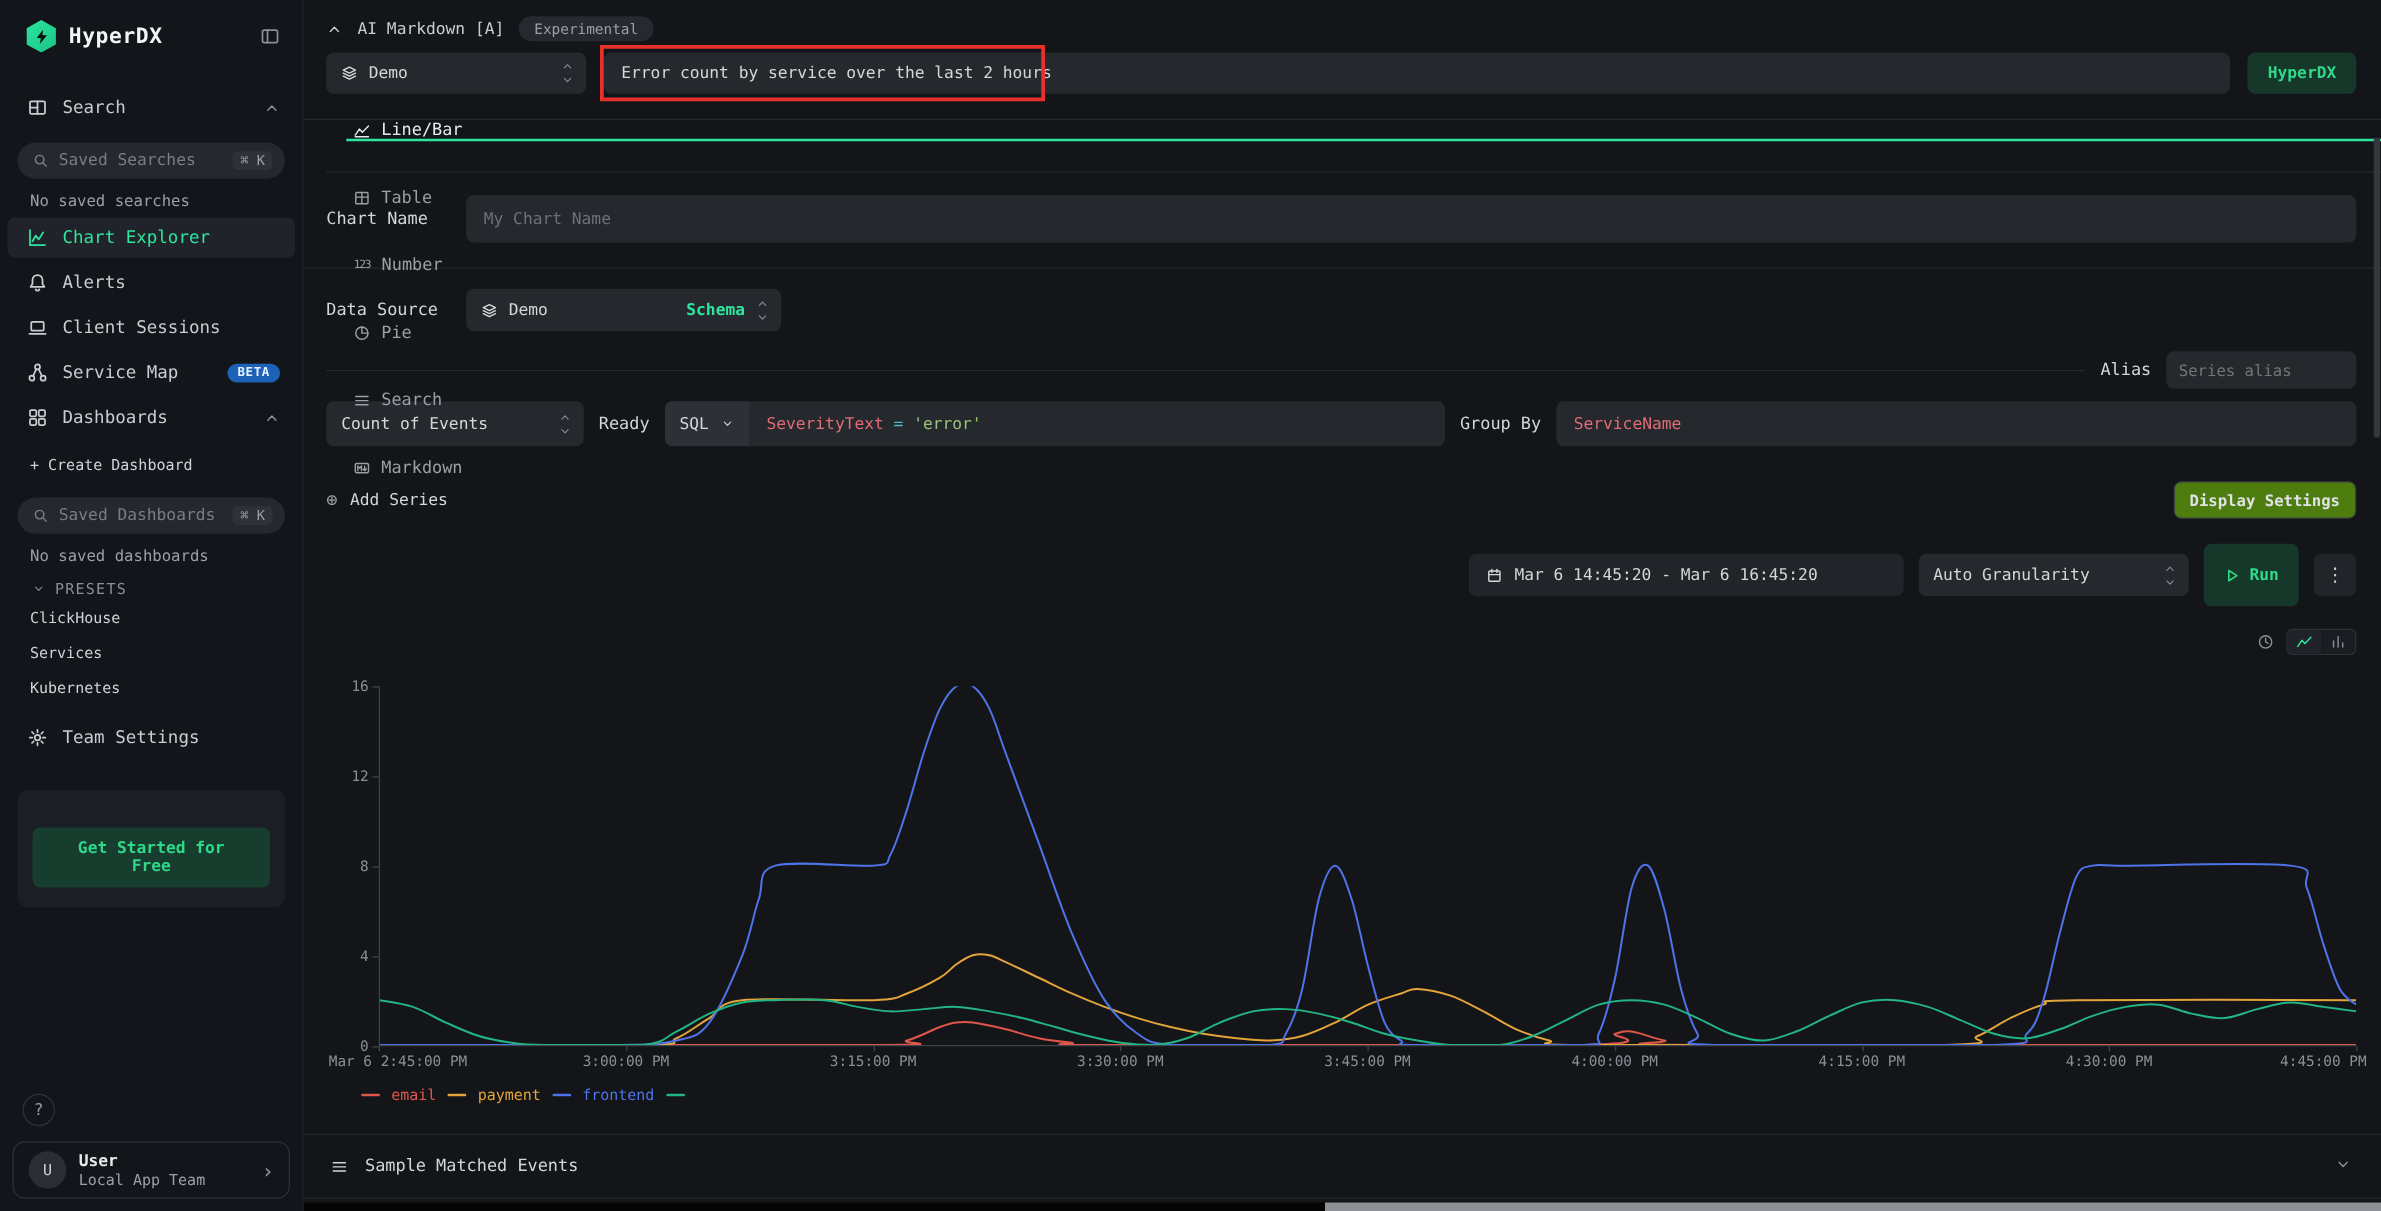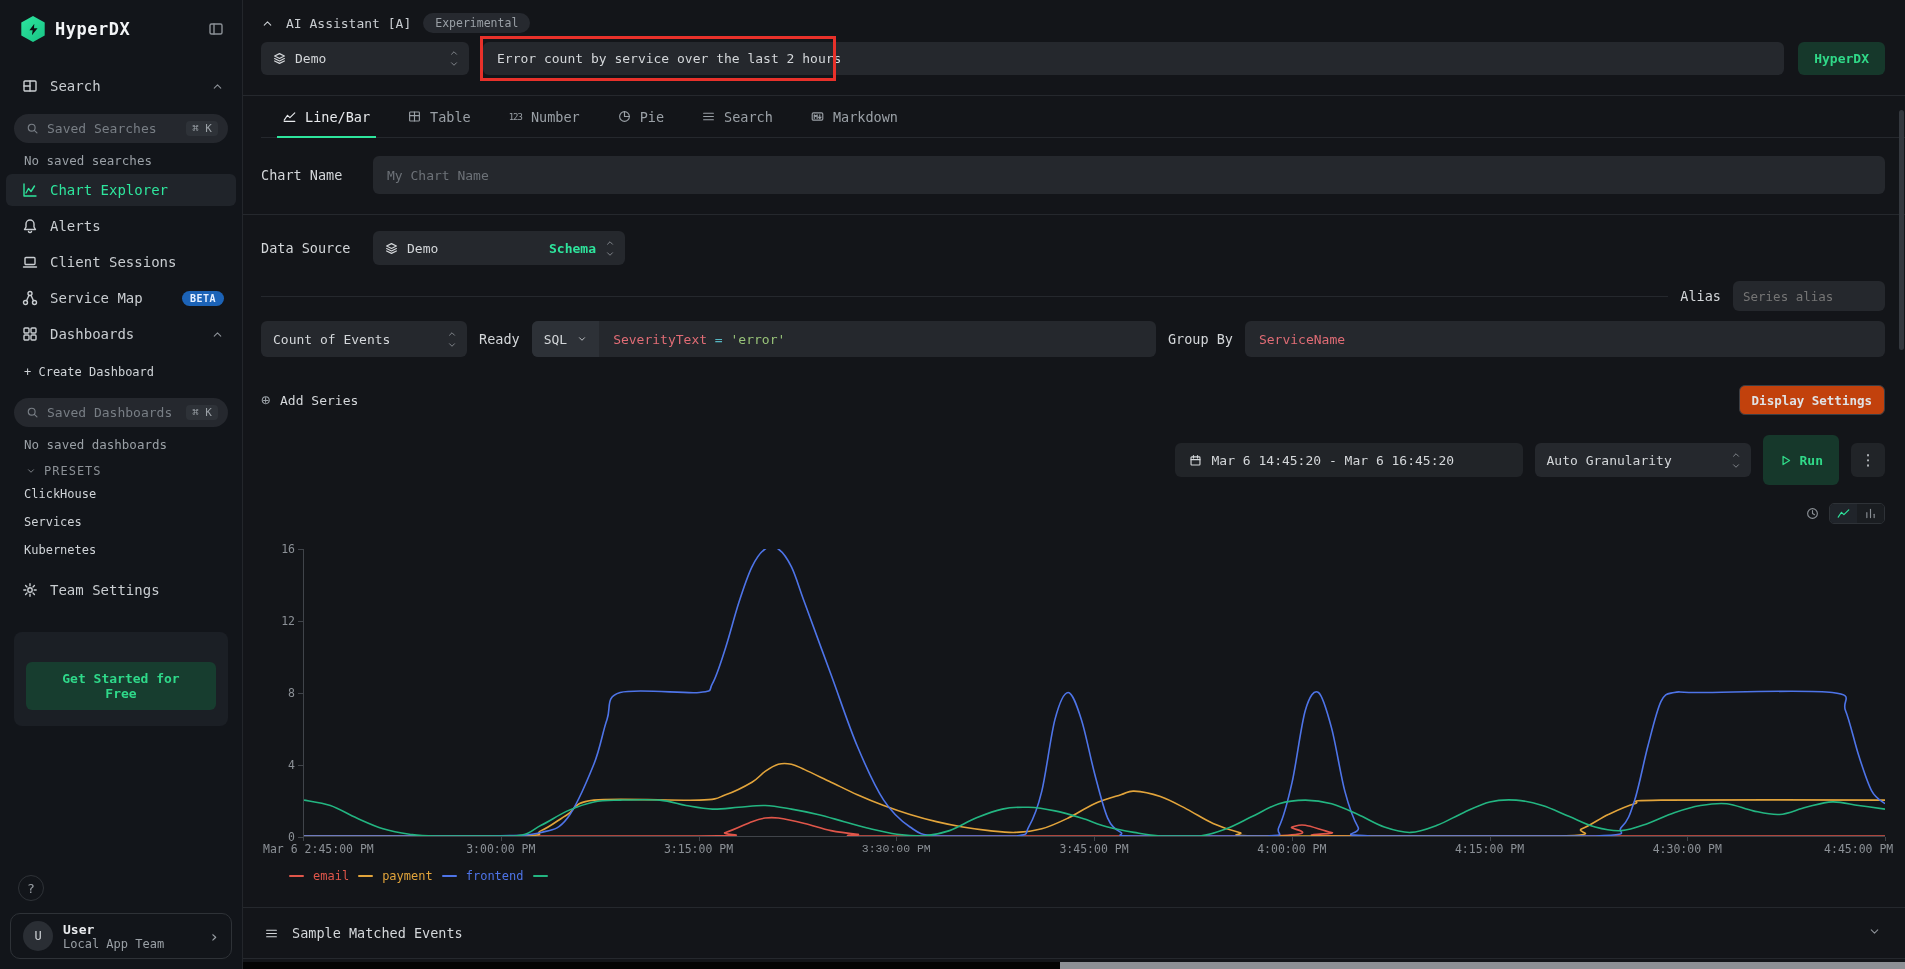--- a/index.html
+++ b/index.html
@@ -71,21 +71,21 @@
   .nl-wrap { flex:1; position:relative; height:33px; }
   .nl-input { width:100%; height:33px; background:#25282d; border:none; border-radius:6px;
               color:#d4d7da; font-family:inherit; font-size:13px; padding:0 14px; outline:none; }
   .red-box { position:absolute; left:-3px; top:-6px; width:356px; height:45px;
              border:3px solid #e8312a; pointer-events:none; }
   .btn-green { background:#16382b; color:#30d988; border:none; border-radius:6px; height:33px;
                padding:0 16px; font-family:inherit; font-weight:bold; font-size:13px; cursor:pointer;
                display:flex; align-items:center; gap:8px; }
 
   .tabs { display:flex; align-items:stretch; gap:38px; height:42px; margin:0 -20px 0 0; padding-left:22px;
-          border-bottom:1px solid #25282d; }
+          border-bottom:1px solid #25282d;flex-direction:column; }
   .tab { display:flex; align-items:center; gap:9px; color:#9aa0a6; font-size:13.5px;
          cursor:pointer; position:relative; }
   .tab.active { color:#e8eaed; }
   .tab.active:after { content:""; position:absolute; left:-6px; right:-6px; bottom:-1px; height:2px; background:#2ee59d; }
   .num-ic { font-size:9px; letter-spacing:-1px; color:inherit; }
 
   .frow { display:flex; align-items:center; }
   .flabel { width:112px; color:#d4d7da; font-size:13.5px; flex:none; }
   .tinput { flex:1; background:#25282d; border:none; border-radius:6px; height:38px; color:#d4d7da;
             font-family:inherit; font-size:13px; padding:0 14px; outline:none; }
@@ -101,21 +101,21 @@
   .where-group { flex:1.02; display:flex; align-items:center; background:#25282d; border-radius:6px; height:36px; overflow:hidden; }
   .sql-select { display:flex; align-items:center; gap:10px; background:#2d3137; height:100%;
                 padding:0 12px; color:#d4d7da; cursor:pointer; flex:none; }
   .expr { padding:0 14px; white-space:nowrap; }
   .gb-input { flex:1; background:#25282d; border-radius:6px; height:36px; display:flex;
               align-items:center; padding:0 14px; cursor:text; }
 
   .series-row { display:flex; align-items:center; justify-content:space-between; margin-top:28px; height:30px; }
   .add-series { display:flex; align-items:center; gap:10px; color:#d4d7da; cursor:pointer; }
   .add-glyph { color:#9aa0a6; font-size:15px; }
-  .btn-outline { background:#c2410c; border:1px solid #3a3e44; color:#e0e2e5; border-radius:6px;
+  .btn-outline { background:#4d7c0f; border:1px solid #3a3e44; color:#e0e2e5; border-radius:6px;
                  height:30px; padding:0 12px; font-family:inherit; font-weight:bold; font-size:12.5px; cursor:pointer; }
 
   .run-row { display:flex; align-items:center; justify-content:flex-end; gap:12px; margin-top:20px; }
   .date-input { display:flex; align-items:center; gap:10px; background:#212428; border-radius:6px;
                 height:34px; padding:0 14px; color:#d4d7da; cursor:pointer; min-width:348px; }
   .gran-select { min-width:216px; height:34px; }
   .btn-run { height:50px; }
   .dots-btn { width:34px; height:34px; background:#212428; border:none; border-radius:6px;
               color:#cfd3d7; font-size:15px; cursor:pointer; }
 
@@ -292,21 +292,21 @@
       </div>
     </div>
   </aside>
 
   <main class="main">
 
     <div class="ai-bar">
       <svg class="ic sm" viewBox="0 0 16 16">
           <polyline points="4,10 8,6 12,10"></polyline>
         </svg>
-      <span>AI Assistant [A]</span>
+      <span>AI Markdown [A]</span>
       <span class="pill">Experimental</span>
     </div>
 
     <div class="gen-row">
       <div class="sel" style="width:208px;">
         <svg class="ic sm" viewBox="0 0 16 16">
             <path d="M8 2l6 3-6 3-6-3z"></path>
             <path d="M2 8l6 3 6-3"></path>
             <path d="M2 11l6 3 6-3"></path>
           </svg>
@@ -524,21 +524,21 @@
         </div>
       </div>
       <div class="x-axis" id="xAxis">
           <div class="x-tick-mark" style="left: 0%;"></div>
           <div class="x-tick-label" style="left: 0%; transform: translateX(-40px);">Mar 6 2:45:00 PM</div>
           <div class="x-tick-mark" style="left: 12.5%;"></div>
           <div class="x-tick-label" style="left: 12.5%; transform: translateX(-50%);">3:00:00 PM</div>
           <div class="x-tick-mark" style="left: 25%;"></div>
           <div class="x-tick-label" style="left: 25%; transform: translateX(-50%);">3:15:00 PM</div>
           <div class="x-tick-mark" style="left: 37.5%;"></div>
-          <div class="x-tick-label" style="left: 37.5%; transform: translateX(-50%); font-family: Liberation Mono, monospace;">3:30:00 PM</div>
+          <div class="x-tick-label" style="left: 37.5%; transform: translateX(-50%);">3:30:00 PM</div>
           <div class="x-tick-mark" style="left: 50%;"></div>
           <div class="x-tick-label" style="left: 50%; transform: translateX(-50%);">3:45:00 PM</div>
           <div class="x-tick-mark" style="left: 62.5%;"></div>
           <div class="x-tick-label" style="left: 62.5%; transform: translateX(-50%);">4:00:00 PM</div>
           <div class="x-tick-mark" style="left: 75%;"></div>
           <div class="x-tick-label" style="left: 75%; transform: translateX(-50%);">4:15:00 PM</div>
           <div class="x-tick-mark" style="left: 87.5%;"></div>
           <div class="x-tick-label" style="left: 87.5%; transform: translateX(-50%);">4:30:00 PM</div>
           <div class="x-tick-mark" style="left: 100%;"></div>
           <div class="x-tick-label" style="left: 100%; transform: translateX(-88%);">4:45:00 PM</div>

